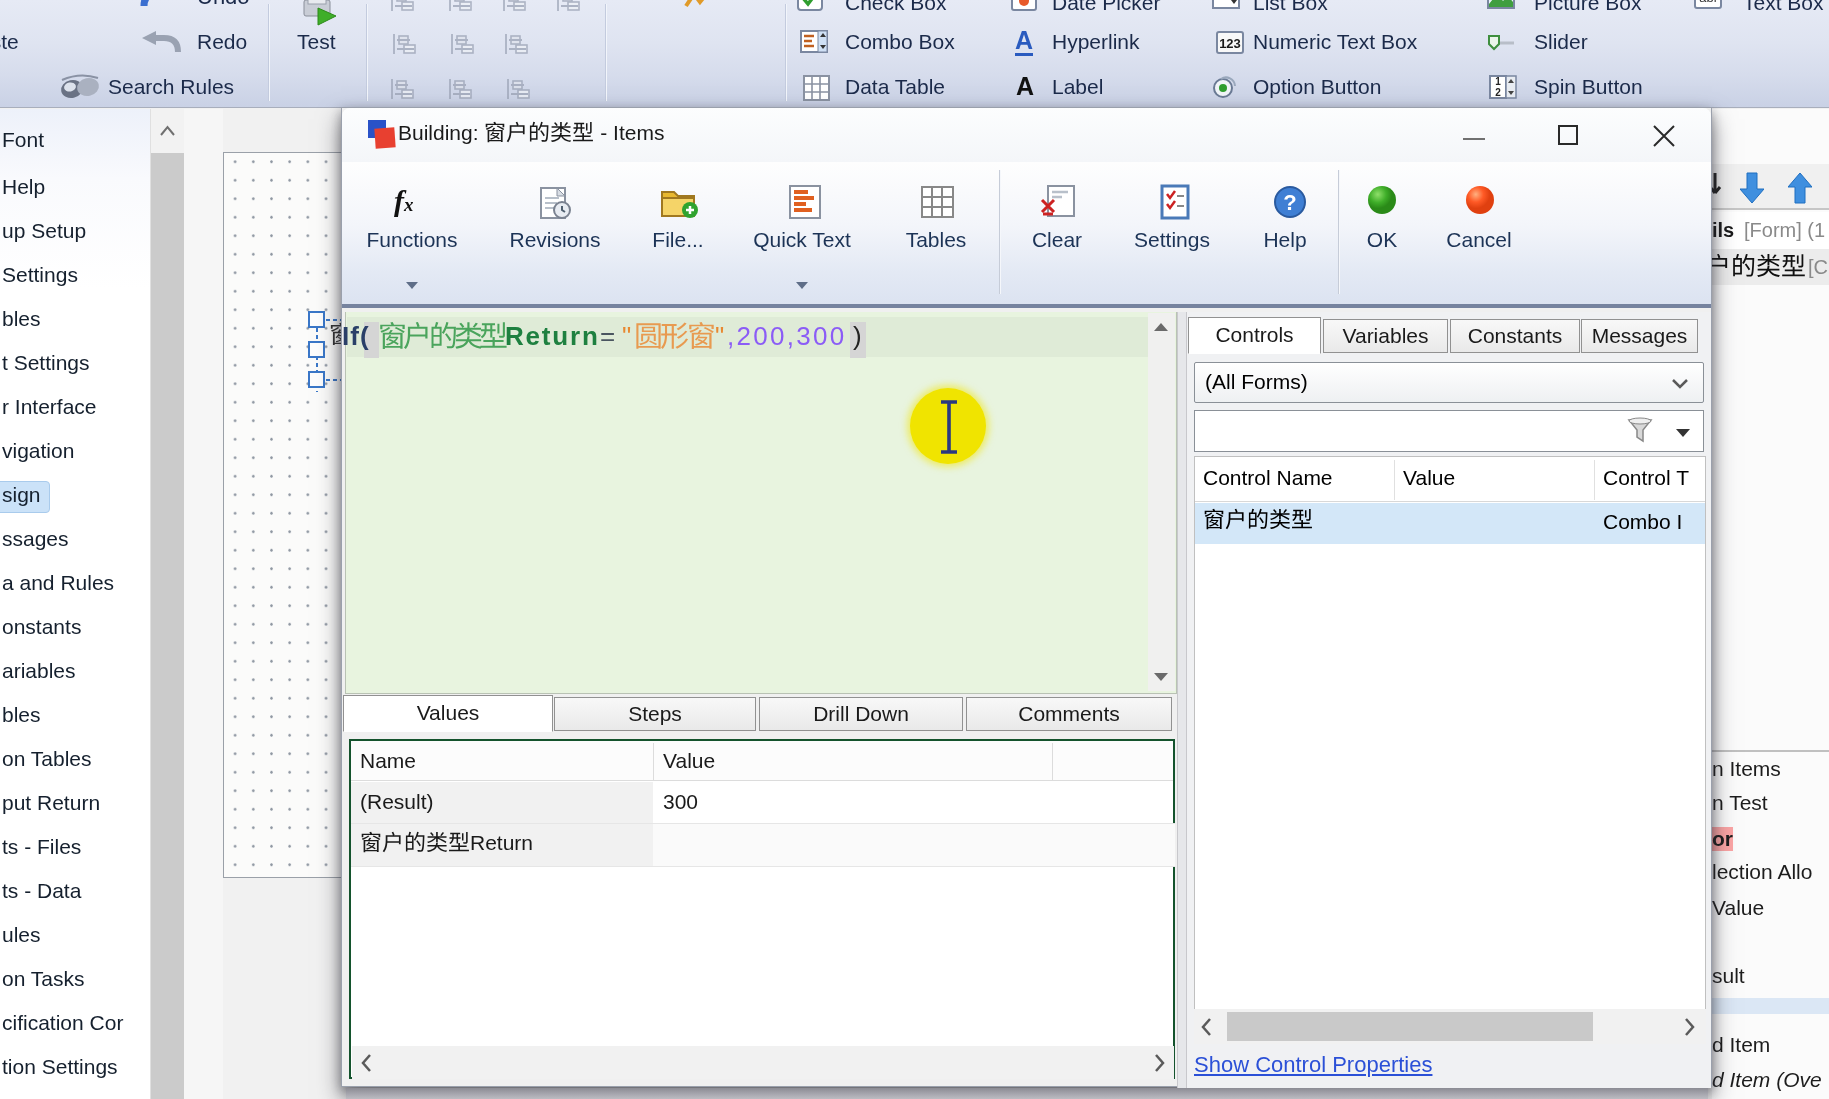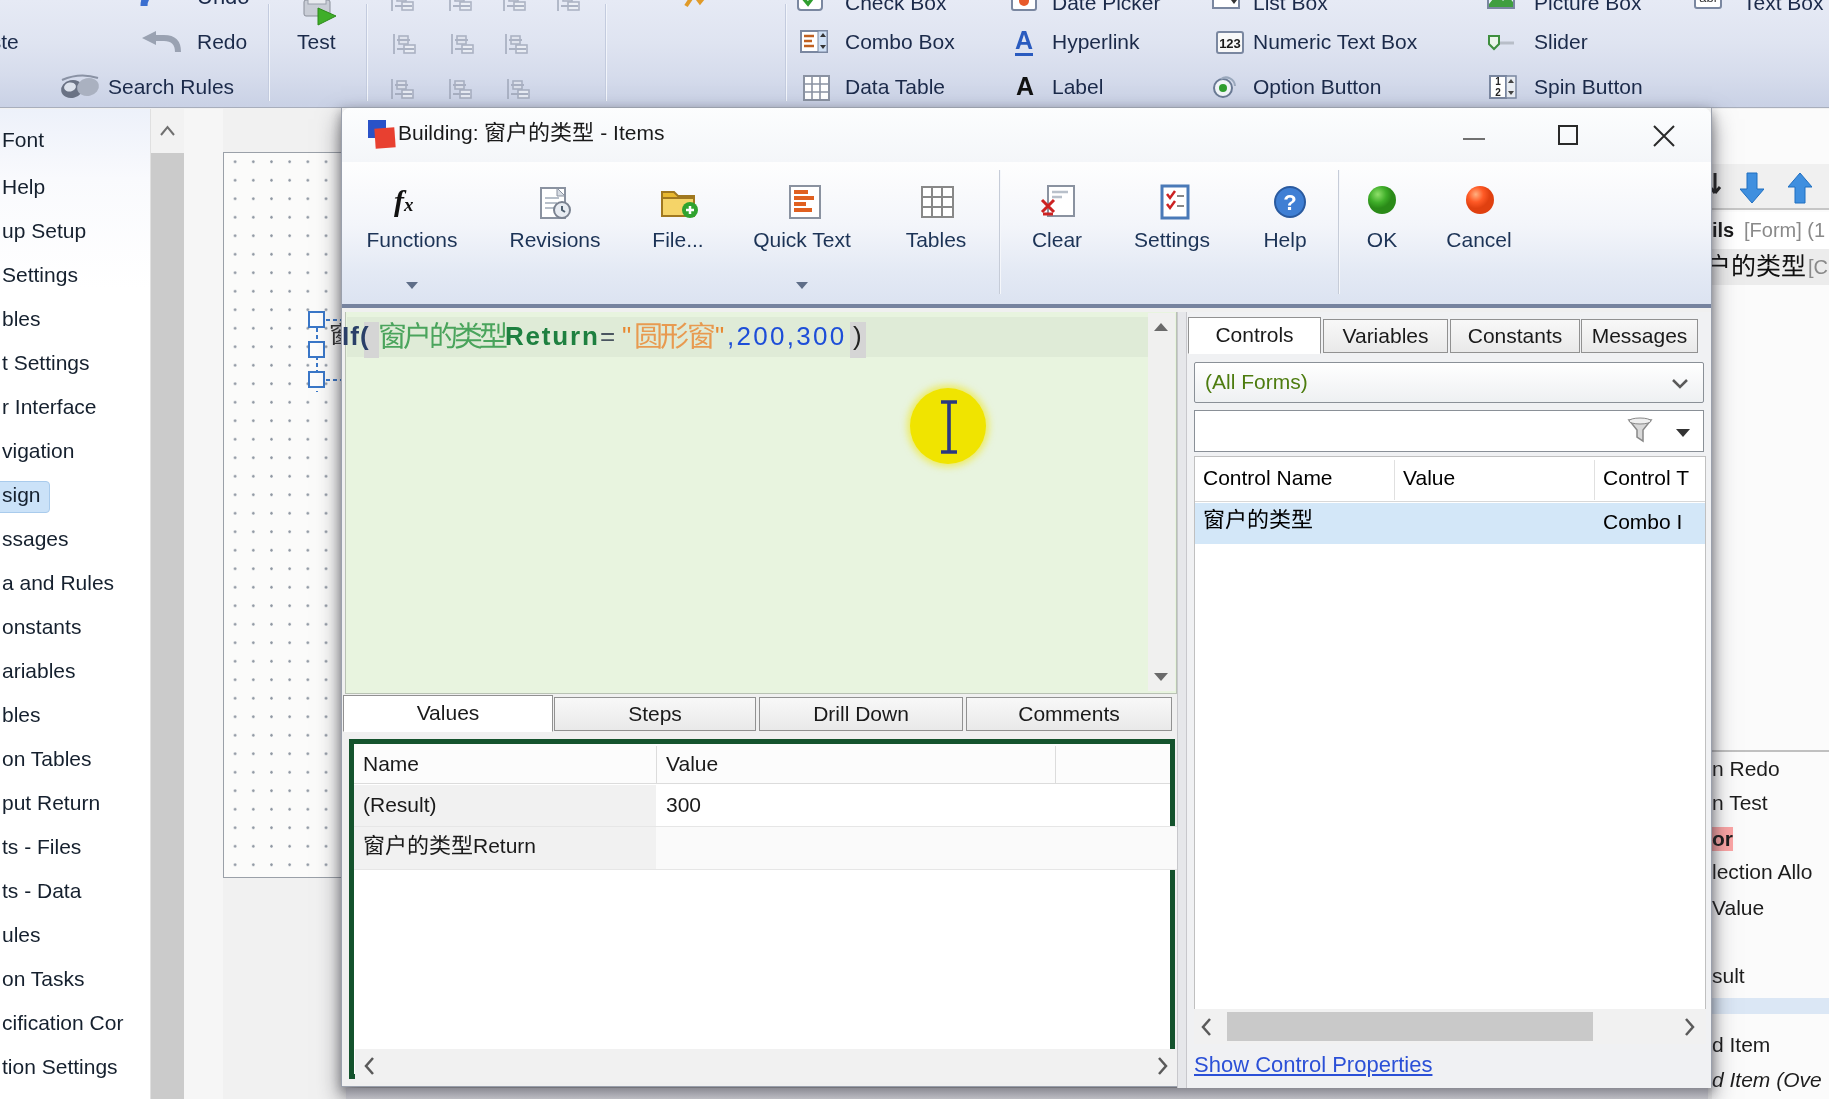--- a/index.html
+++ b/index.html
@@ -32,21 +32,21 @@
 .tsep{position:absolute;top:8px;bottom:10px;width:1px;background:#c6ccd8;box-shadow:1px 0 0 #f5f7fb}
 .tdrop{position:absolute;width:0;height:0;border-left:6px solid rgba(0,0,0,0);border-right:6px solid rgba(0,0,0,0);border-top:7px solid #5f6e88}
 
 #editor{position:absolute;left:3px;top:204px;width:832px;height:382px;background:#e8f4df;border:1px solid #b9c2b4;border-top:none}
 #eline{position:absolute;left:2px;top:7px;height:40px;font-size:26px;white-space:nowrap}
 #vsb{position:absolute;right:1px;top:1px;width:27px;height:378px;background:#f0f0ef}
 
 .tab{position:absolute;font-size:21px;color:#1a1a1a;text-align:center;border:1px solid #919191;background:linear-gradient(180deg,#f8f8f8,#e9e9e9);height:34px;line-height:32px}
 .tab.act{background:#ffffff;border-bottom:1px solid #ffffff;height:37px;line-height:34px;z-index:3}
 
-#vtable{position:absolute;left:7px;top:631px;width:826px;height:340px;background:#ffffff;border:5px solid #14532d;font-size:21px;color:#1a1a1a}
+#vtable{position:absolute;left:7px;top:631px;width:826px;height:340px;background:#ffffff;border:2px solid #14532d;font-size:21px;color:#1a1a1a}
 
 #rpanel{position:absolute;left:845px;top:204px;width:524px;height:776px;background:#f0f1f3}
 #rgrid{position:absolute;left:7px;top:144px;width:512px;height:554px;background:#fff;border:1px solid #c0c0c0}
 .hsb{position:absolute;background:#f1f1f1}
 a.link{color:#2b50d7;font-size:22px}
 .chev{stroke:#5a5a5a;stroke-width:2.5;fill:none}
 </style></head><body>
 <svg width="0" height="0" style="position:absolute">
     <symbol id="c1" viewBox="0 -880 1000 1000">
       <path transform="scale(1,-1)" d="M371 673C293 611 182 561 86 534L125 476C230 508 342 568 426 637ZM576 631C679 587 810 516 874 469L923 518C854 566 722 632 622 674ZM432 573C417 543 391 503 367 471H164V-82H239V-40H769V-76H847V471H446C468 497 491 527 511 557ZM239 17V414H769V17ZM365 219C405 203 448 183 490 162C427 124 352 97 277 82C289 69 303 48 310 33C394 54 476 86 546 133C598 104 644 75 675 51L714 94C684 117 641 143 594 169C641 209 679 258 705 318L665 337L654 335H427C437 352 446 369 454 386L395 395C373 346 332 288 274 244C288 237 308 220 319 208C348 232 373 259 394 286H623C602 252 573 222 540 196C494 219 446 240 402 257ZM426 826C438 805 450 779 461 755H77V597H152V695H844V601H922V755H551C538 784 520 818 504 845Z" fill="currentColor"></path>
@@ -285,21 +285,21 @@
         </svg><svg class="k" style="width:25px;height:25px;vertical-align:0.0px;">
           <use href="#c4"></use>
         </svg><svg class="k" style="width:25px;height:25px;vertical-align:0.0px;">
           <use href="#c5"></use>
         </svg></span>
       <span style="position:absolute;left:96px;top:7px;color:#8a8a8a">[C</span>
     </div>
     <div class="a" style="left:0;top:641px;width:117px;height:2px;background:#c0c0c0"></div>
     <div class="a" style="left:0;top:889px;width:117px;height:16px;background:#dbe7f5"></div>
     <div class="prow" style="top:648px;">
-      <span class="a" style="left:-2px;top:0;">n Redo</span>
+      <span class="a" style="left:-2px;top:0;">n Items</span>
     </div>
     <div class="prow" style="top:682px;">
       <span class="a" style="left:-2px;top:0;">n Test</span>
     </div>
     <div class="prow" style="top:718px;font-weight:bold;">
       <span class="a" style="left:-2px;top:0;background:#fca5a5;">or</span>
     </div>
     <div class="prow" style="top:751px;">
       <span class="a" style="left:-2px;top:0;">lection Allo</span>
     </div>
@@ -434,21 +434,21 @@
         <span class="a" style="left:252px;top:2px;color:#4a5560">=</span>
         <span class="a" style="left:274px;top:2px;color:#e88830">"</span>
         <span class="a" style="left:286px;top:2px;color:#e89a50"><svg class="k" style="width:29px;height:29px;margin-right:-2.6000000000000014px;vertical-align:-4.0px;">
             <use href="#c6"></use>
           </svg><svg class="k" style="width:29px;height:29px;margin-right:-2.6000000000000014px;vertical-align:-4.0px;">
             <use href="#c7"></use>
           </svg><svg class="k" style="width:29px;height:29px;margin-right:-2.6000000000000014px;vertical-align:-4.0px;">
             <use href="#c1"></use>
           </svg></span>
         <span class="a" style="left:367px;top:2px;color:#e88830">"</span>
-        <span class="a" style="left:379px;top:2px;color:#1d4ed8;letter-spacing:2.3px">,200,300</span>
+        <span class="a" style="left:379px;top:2px;color:#8b5cf6;letter-spacing:2.3px">,200,300</span>
         <span class="a" style="left:505px;top:2px;color:#222">)</span>
       </div>
       <div id="vsb"></div>
       <svg class="a" style="right:2px;top:4px" width="26" height="24">
         <path d="M6 15 L13 7 L20 15 Z" fill="#6a6a6a"></path>
       </svg>
       <svg class="a" style="right:2px;top:352px" width="26" height="24">
         <path d="M6 9 L13 17 L20 9 Z" fill="#6a6a6a"></path>
       </svg>
     </div>
@@ -490,21 +490,21 @@
       <svg class="a" style="left:798px;top:308px" width="20" height="28">
         <path class="chev" d="M7 6 L14 14 L7 22" stroke="#9a9a9a"></path>
       </svg>
     </div>
     <div id="rpanel">
       <div class="tab act" style="left:1px;top:5px;width:133px">Controls</div>
       <div class="tab" style="left:136px;top:7px;width:125px">Variables</div>
       <div class="tab" style="left:263px;top:7px;width:130px">Constants</div>
       <div class="tab" style="left:394px;top:7px;width:117px">Messages</div>
       <div class="a" style="left:7px;top:50px;width:510px;height:41px;background:linear-gradient(180deg,#fff,#eef0f2);border:1px solid #8a9097;border-radius:2px"></div>
-      <div class="a" style="left:18px;top:58px;font-size:21px;color:#4d7c0f">(All Forms)</div>
+      <div class="a" style="left:18px;top:58px;font-size:21px;color:#000000">(All Forms)</div>
       <svg class="a" style="left:482px;top:62px" width="22" height="18">
         <path class="chev" d="M4 6 L11 13 L18 6" stroke="#444"></path>
       </svg>
       <div class="a" style="left:7px;top:98px;width:510px;height:42px;background:#fff;border:1px solid #8a9097"></div>
       <svg class="a" style="left:438px;top:104px" width="30" height="30">
         <path d="M4 4 h22 l-8 10 v11 l-6 -4 v-7 z" fill="#d8d8d8" stroke="#888" stroke-width="1.5"></path>
         <ellipse cx="15" cy="5" rx="11" ry="3" fill="#eee" stroke="#888"></ellipse>
       </svg>
       <svg class="a" style="left:486px;top:112px" width="20" height="16">
         <path d="M3 5 L10 13 L17 5 Z" fill="#333"></path>

